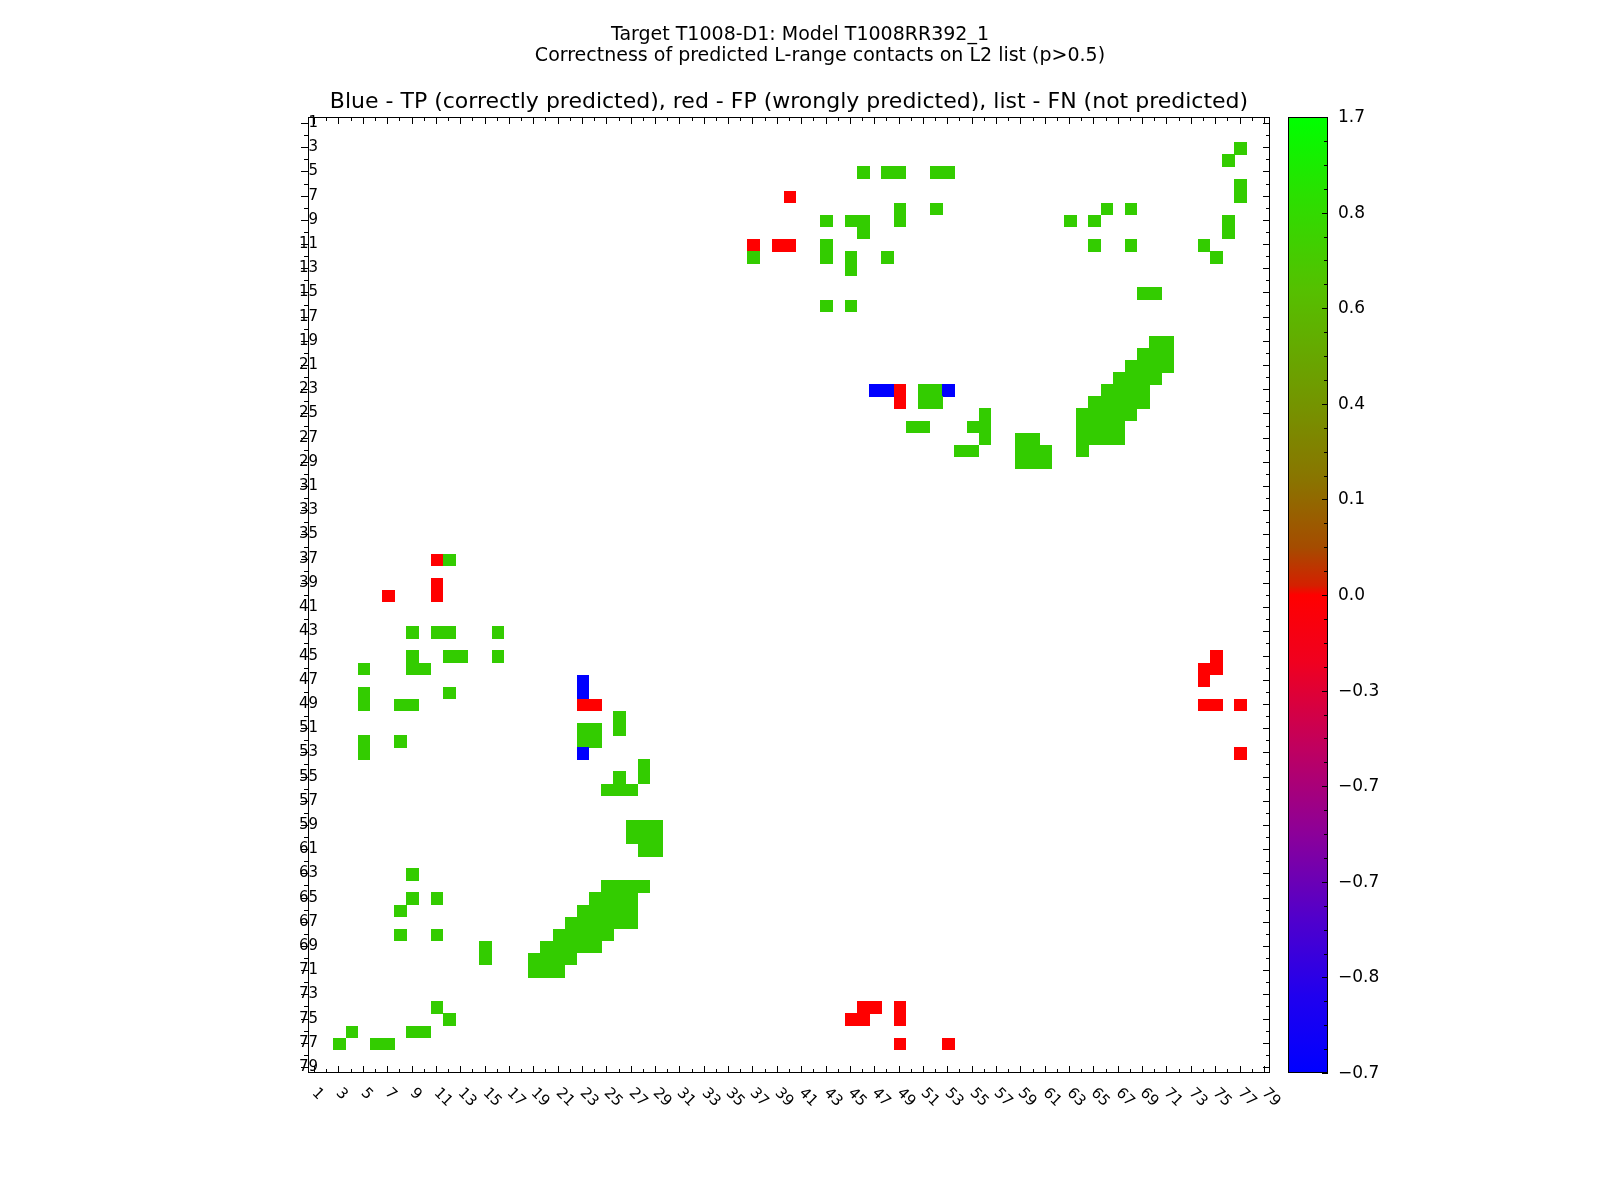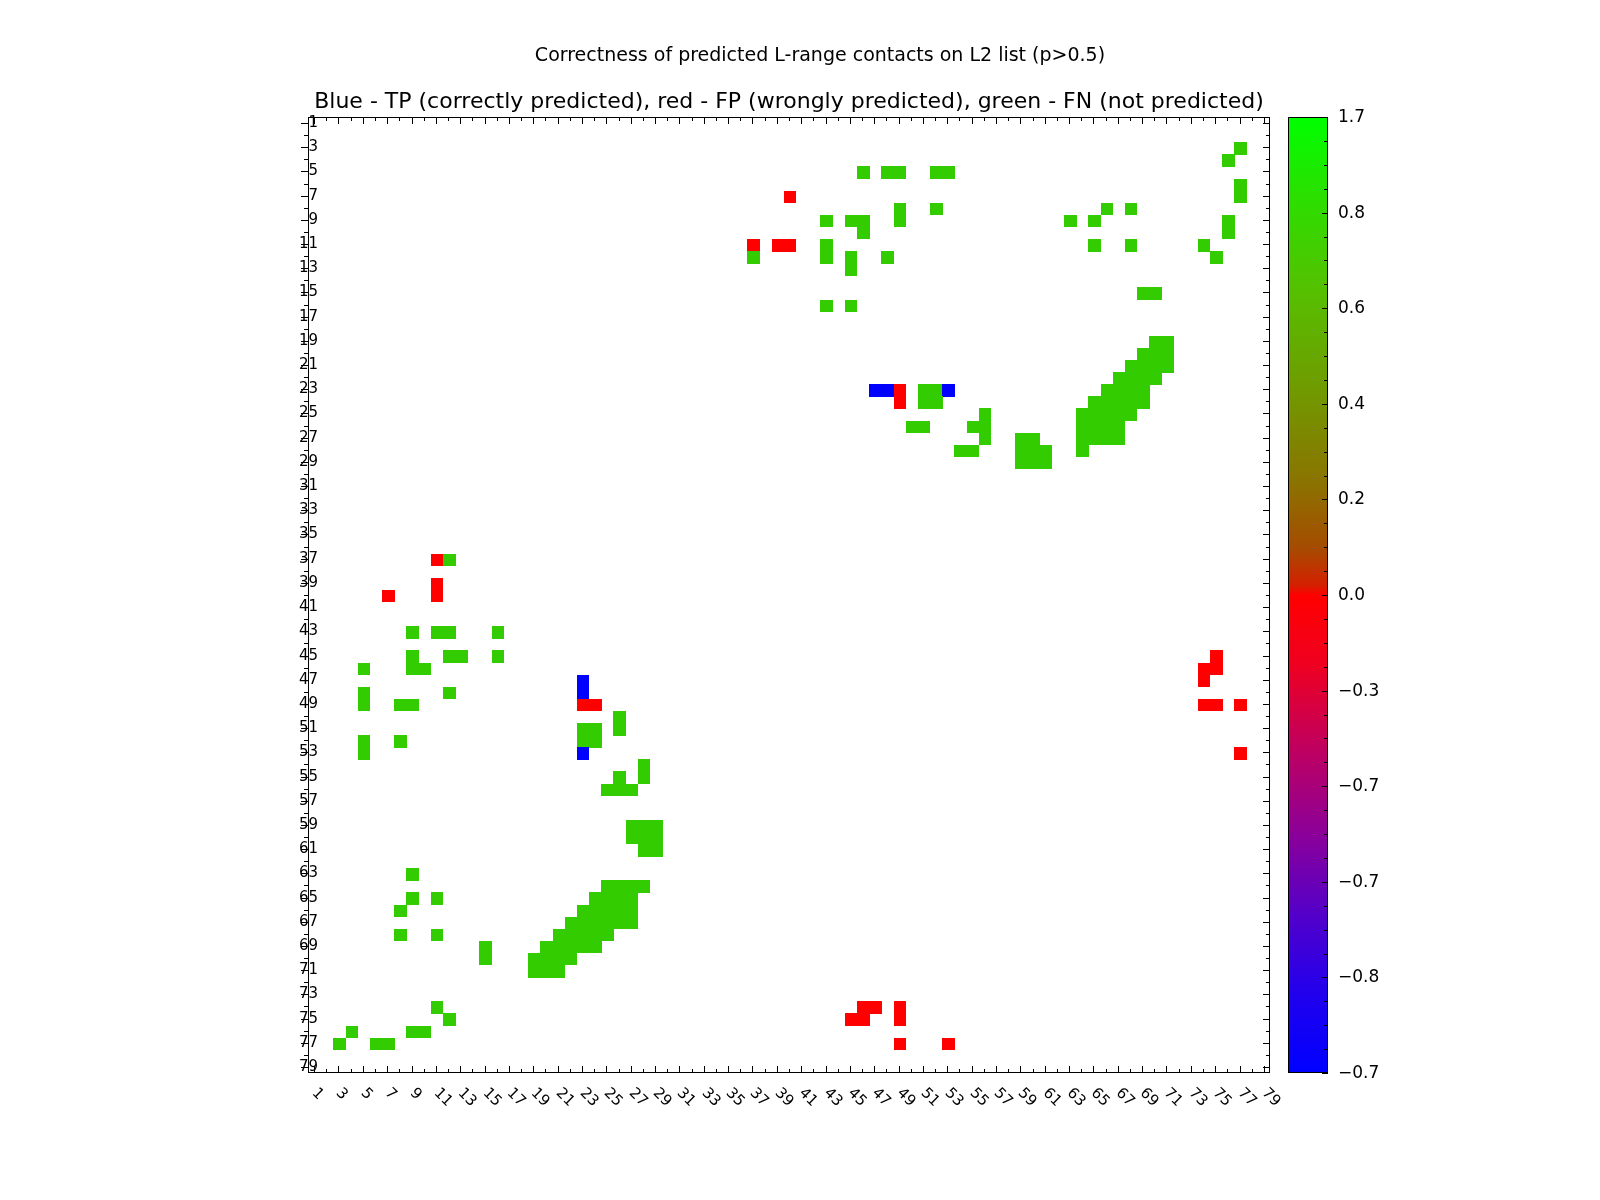--- a/index.html
+++ b/index.html
@@ -175,23 +175,24 @@
     font-size: 17px;
     line-height: 17px;
     white-space: nowrap;
   }
 </style>
 </head>
 <body>
 
 <div id="figure">
 
+  <div class="suptitle" id="suptitle-line1">Target T1008-D1: Model T1008RR392_1</div>
   <div class="suptitle" id="suptitle-line2">Correctness of predicted L-range contacts on L2 list (p&gt;0.5)</div>
 
-  <div class="axtitle">Blue - TP (correctly predicted), red - FP (wrongly predicted), green - FN (not predicted)</div>
+  <div class="axtitle">Blue - TP (correctly predicted), red - FP (wrongly predicted), list - FN (not predicted)</div>
 
   <div id="plot-area">
     <div id="cells">
         <div class="cell" style="left: 547.975px; top: 48.4051px; width: 12.5772px; height: 12.5013px; background: rgb(51, 204, 0);"></div>
         <div class="cell" style="left: 48.7089px; top: 544.557px; width: 12.5772px; height: 12.5013px; background: rgb(51, 204, 0);"></div>
         <div class="cell" style="left: 572.329px; top: 48.4051px; width: 12.5772px; height: 12.5013px; background: rgb(51, 204, 0);"></div>
         <div class="cell" style="left: 48.7089px; top: 568.759px; width: 12.5772px; height: 12.5013px; background: rgb(51, 204, 0);"></div>
         <div class="cell" style="left: 584.506px; top: 48.4051px; width: 12.5772px; height: 12.5013px; background: rgb(51, 204, 0);"></div>
         <div class="cell" style="left: 48.7089px; top: 580.861px; width: 12.5772px; height: 12.5013px; background: rgb(51, 204, 0);"></div>
         <div class="cell" style="left: 913.291px; top: 36.3038px; width: 12.5772px; height: 12.5013px; background: rgb(51, 204, 0);"></div>
@@ -861,21 +862,21 @@
       <div class="cbtick" style="top: 669.2px;"></div>
       <div class="cbtick" style="top: 764.8px;"></div>
       <div class="cbtick" style="top: 860.4px;"></div>
       <div class="cbtick" style="top: 956px;"></div>
     </div>
   <div id="cbar-labels">
       <div class="cblabel" style="left: 1338px; top: 108px; position: absolute;">1.7</div>
       <div class="cblabel" style="left: 1338px; top: 203.6px; position: absolute;">0.8</div>
       <div class="cblabel" style="left: 1338px; top: 299.2px; position: absolute;">0.6</div>
       <div class="cblabel" style="left: 1338px; top: 394.8px; position: absolute;">0.4</div>
-      <div class="cblabel" style="left: 1338px; top: 490.4px; position: absolute;">0.2</div>
+      <div class="cblabel" style="left: 1338px; top: 490.4px; position: absolute;">0.1</div>
       <div class="cblabel" style="left: 1338px; top: 586px; position: absolute;">0.0</div>
       <div class="cblabel" style="left: 1338px; top: 681.6px; position: absolute;">−0.3</div>
       <div class="cblabel" style="left: 1338px; top: 777.2px; position: absolute;">−0.7</div>
       <div class="cblabel" style="left: 1338px; top: 872.8px; position: absolute;">−0.7</div>
       <div class="cblabel" style="left: 1338px; top: 968.4px; position: absolute;">−0.8</div>
       <div class="cblabel" style="left: 1338px; top: 1064px; position: absolute;">−0.7</div>
     </div>
 
 </div>
 

